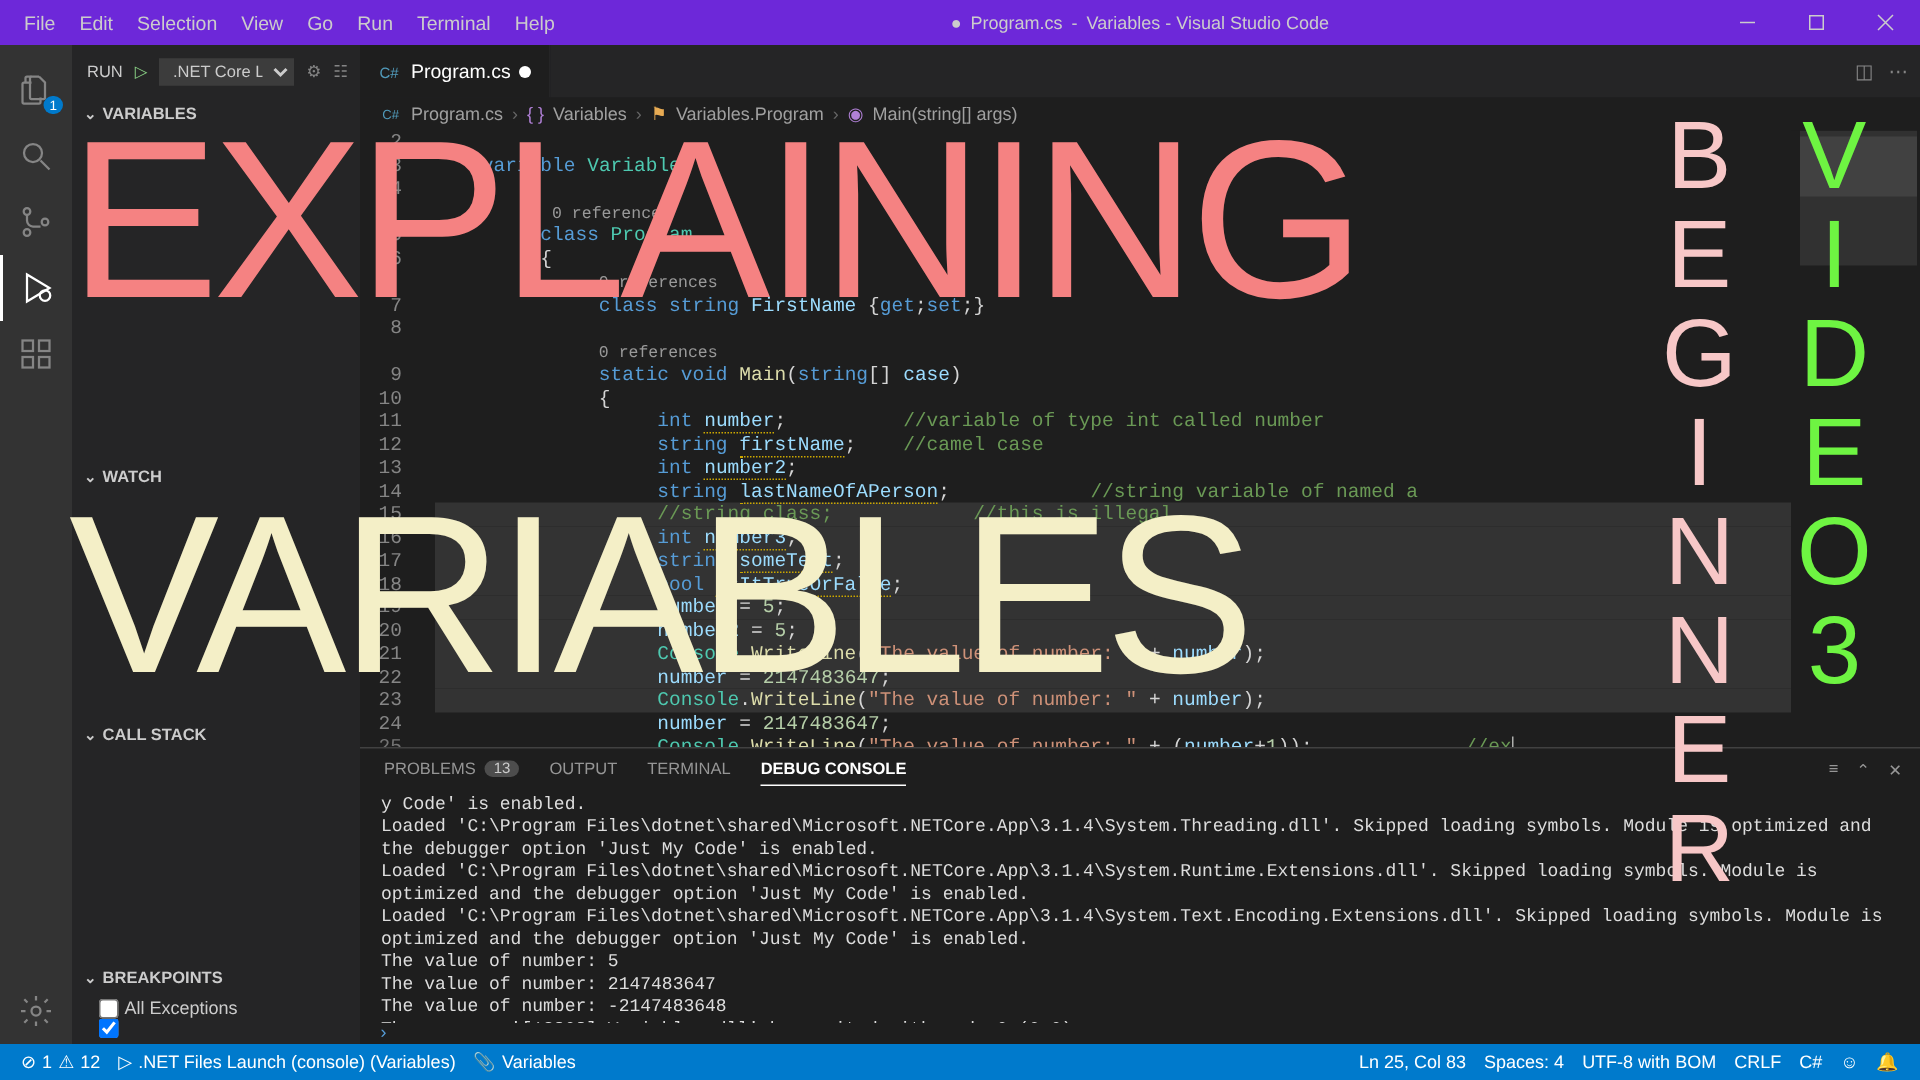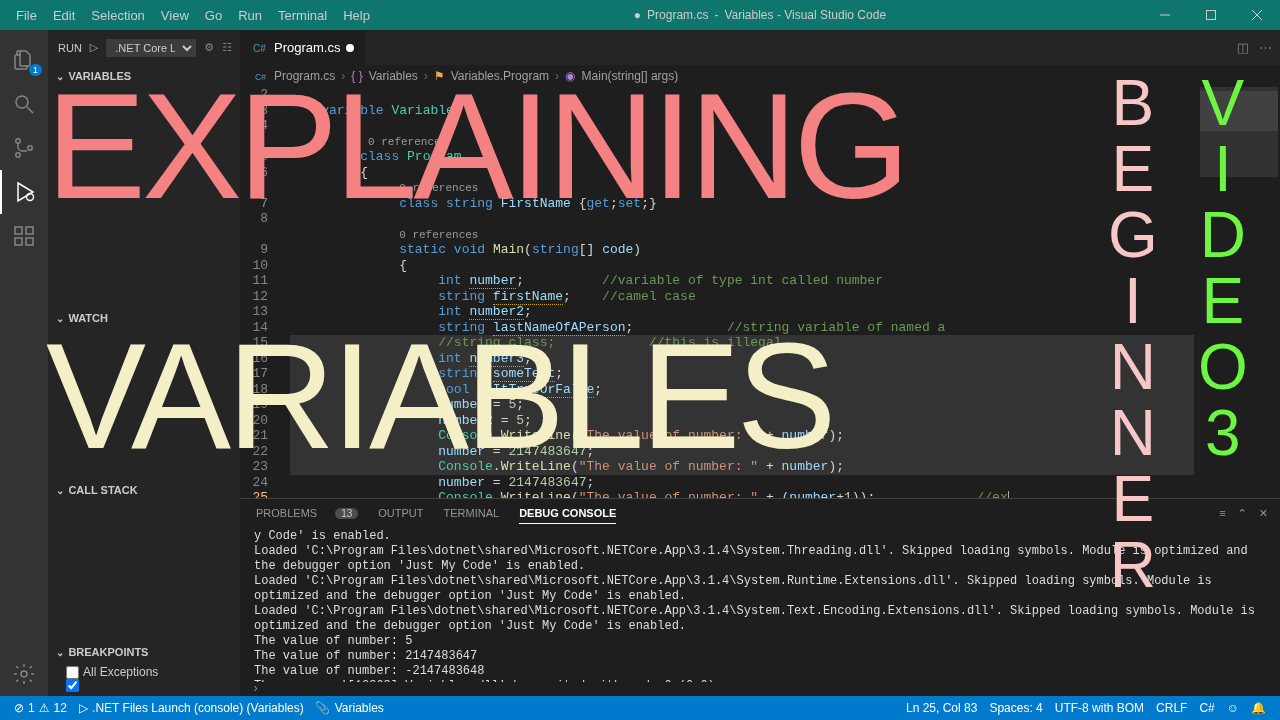--- a/index.html
+++ b/index.html
@@ -7,21 +7,21 @@
   width: 1280px; height: 720px;
   font-family: "Segoe UI", sans-serif;
   background: #1e1e1e;
   color: #cccccc;
   overflow: hidden;
   position: relative;
   font-size: 13px;
 }
 .titlebar {
   height: 30px;
-  background: #0f766e;
+  background: #6d28d9;
   display: flex;
   align-items: center;
   color: #ccc;
 }
 .titlebar .menus { display:flex; padding-left:8px; }
 .titlebar .menu { padding: 0 8px; cursor: pointer; font-size:13px; }
 .titlebar .center {
   flex:1; text-align:center; font-size:12px;
   display:flex; justify-content:center; align-items:center; gap:6px;
 }
@@ -95,21 +95,21 @@
 .code-scroll {
   flex:1; position:relative; overflow:hidden;
   font-family: Consolas,"Courier New",monospace;
   font-size:13px; line-height:15.5px;
 }
 .gutter {
   position:absolute; left:0; top:0; width:44px;
   text-align:right; color:#858585; padding-right:16px;
 }
 .gutter div { height:15.5px; }
-.gutter div.current { color:#fdba74; }
+.gutter div.current { color:#737373; }
 .codelines { position:absolute; left:50px; top:0; right:14px; }
 .codelines .ln { height:15.5px; white-space:pre; }
 .codelines .ln.hl { background:#333333;}
 .codelens { color:#999; font-size:11px;}
 .kw{color:#569cd6;} .cls{color:#4ec9b0;} .str{color:#ce9178;}
 .com{color:#6a9955;font-family:Liberation Mono, monospace;} .num{color:#b5cea8;} .id{color:#9cdcfe;}
 .mth{color:#dcdcaa;} .pn{color:#d4d4d4;} .wavy{border-bottom:1px dotted #cca700;}
 .cursor { display:inline-block;width:1px;height:14px;background:#aeafad;vertical-align:middle;}
 
 .minimap {
@@ -121,21 +121,21 @@
 
 .bottom-panel {
   height:198px; background:#1e1e1e; border-top:1px solid #414141;
   display:flex; flex-direction:column;
   font-family: Consolas,"Courier New",monospace; font-size:12px;
 }
 .bp-tabs {
   height:28px; display:flex; align-items:center; padding-left:16px; gap:20px;
   font-family:"Segoe UI",sans-serif; font-size:11px; color:#969696;
 }
-.bp-tab { cursor:pointer; display:flex; align-items:center; gap:18px;}
+.bp-tab { cursor:pointer; display:flex; align-items:flex-start; gap:6px;}
 .bp-tab.active { color:#fff; border-bottom:1px solid #fff; padding-bottom:4px; margin-top:5px;font-weight:bold;}
 .bp-tab .count { background:#4d4d4d; border-radius:8px; padding:0 6px; font-size:10px;color:#ccc;}
 .bp-tabs .right { margin-left:auto; display:flex; gap:12px; padding-right:12px; color:#969696;}
 .bp-body { flex:1; overflow:hidden; padding:2px 14px; color:#cccccc; line-height:15px; } .bp-body .wht{color:#ddd;}
 .bp-input-row{display:flex;align-items:center;padding:0 12px;gap:6px;color:#569cd6;}
 
 .statusbar {
   height:24px; background:#007acc; color:#fff;
   display:flex; align-items:center; font-size:12px;
   padding:0 8px;
@@ -383,21 +383,21 @@
           <div class="ln"></div>
           <div class="ln">    <span class="kw">variable</span> <span class="cls">Variables</span></div>
           <div class="ln">    <span class="pn">{</span></div>
           <div class="ln">          <span class="codelens">0 references</span></div>
           <div class="ln">         <span class="kw">class</span> <span class="cls">Program</span></div>
           <div class="ln">         <span class="pn">{</span></div>
           <div class="ln">              <span class="codelens">0 references</span></div>
           <div class="ln">              <span class="kw">class</span> <span class="kw">string</span> <span class="id">FirstName</span> <span class="pn">{</span><span class="kw">get</span><span class="pn">;</span><span class="kw">set</span><span class="pn">;}</span></div>
           <div class="ln"></div>
           <div class="ln">              <span class="codelens">0 references</span></div>
-          <div class="ln">              <span class="kw">static</span> <span class="kw">void</span> <span class="mth">Main</span><span class="pn">(</span><span class="kw">string</span><span class="pn">[] </span><span class="id">code</span><span class="pn">)</span></div>
+          <div class="ln">              <span class="kw">static</span> <span class="kw">void</span> <span class="mth">Main</span><span class="pn">(</span><span class="kw">string</span><span class="pn">[] </span><span class="id">case</span><span class="pn">)</span></div>
           <div class="ln">              <span class="pn">{</span></div>
           <div class="ln">                   <span class="kw">int</span> <span class="id wavy">number</span><span class="pn">;</span>          <span class="com">//variable of type int called number</span></div>
           <div class="ln">                   <span class="kw">string</span> <span class="id wavy">firstName</span><span class="pn">;</span>    <span class="com">//camel case</span></div>
           <div class="ln">                   <span class="kw">int</span> <span class="id wavy">number2</span><span class="pn">;</span></div>
           <div class="ln">                   <span class="kw">string</span> <span class="id wavy">lastNameOfAPerson</span><span class="pn">;</span>            <span class="com">//string variable of named a</span></div>
           <div class="ln hl">                   <span class="com">//string class;            //this is illegal</span></div>
           <div class="ln hl">                   <span class="kw">int</span> <span class="id wavy">number3</span><span class="pn">;</span></div>
           <div class="ln hl">                   <span class="kw">string</span> <span class="id wavy">someText</span><span class="pn">;</span></div>
           <div class="ln hl">                   <span class="kw">bool</span> <span class="id wavy">isItTrueOrFalse</span><span class="pn">;</span></div>
           <div class="ln hl">                   <span class="id">number</span> <span class="pn">=</span> <span class="num">5</span><span class="pn">;</span></div>

